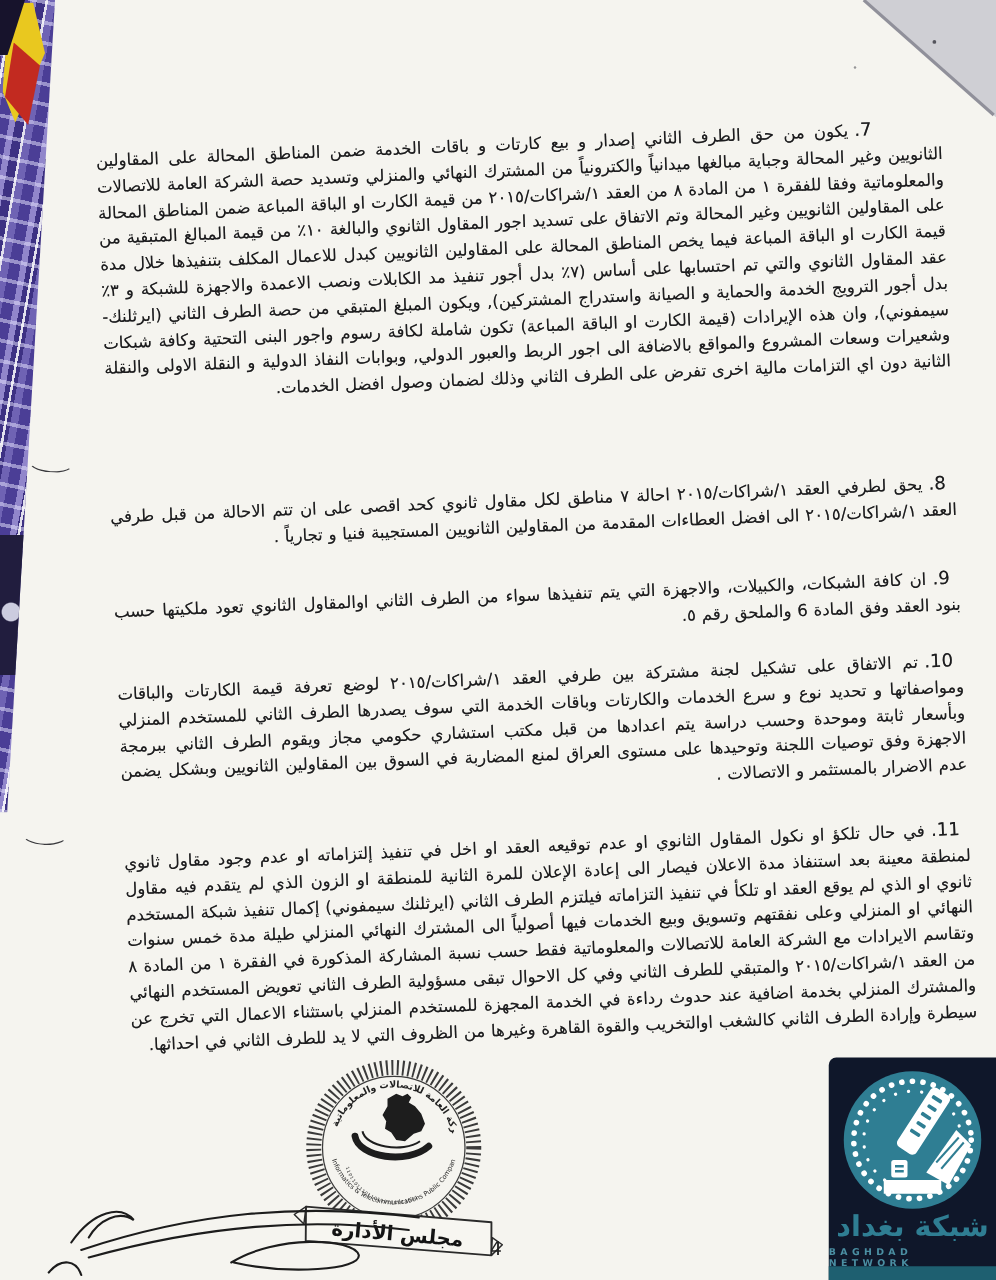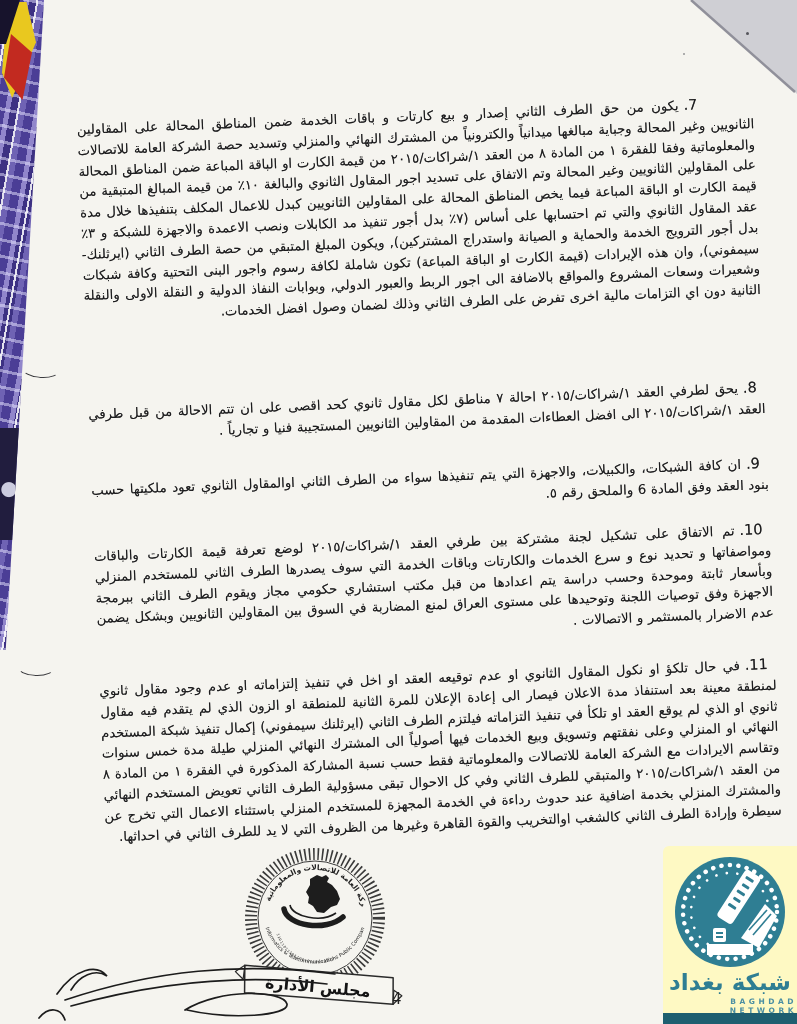--- a/index.html
+++ b/index.html
@@ -43,27 +43,27 @@
   
   .curve-mark{position:absolute;width:36px;height:16px;border:1.6px solid transparent;
     border-bottom-color:#3a3a3e;border-radius:50%;}
   .curve-1{left:22px;top:360px;transform:rotate(4deg);}
   .curve-2{left:17px;top:658px;transform:rotate(2deg);}
   
   .stamp-svg{position:absolute;left:230px;top:833px;}
   .signature-svg{position:absolute;left:35px;top:948px;}
   .page-num{position:absolute;left:392px;top:990px;font-size:15px;color:#222;}
   
-  .wm-card{position:absolute;right:0;top:846px;width:134px;height:178px;background:#fef9c3;
+  .wm-card{position:absolute;right:0;top:846px;width:134px;height:178px;background:#0f172a;
     border-top-left-radius:6px;}
   .wm-band{position:absolute;right:0;bottom:0;width:134px;height:11px;background:#1e5f70;}
   .wm-logo{position:absolute;left:0;top:2px;}
   .wm-ar{position:absolute;left:0;right:0;top:124px;text-align:center;direction:rtl;
     color:#2f7e93;font-weight:bold;font-size:23px;line-height:24px;}
-  .wm-en{position:absolute;left:0;right:0;top:151px;text-align:right;
+  .wm-en{position:absolute;left:0;right:0;top:151px;text-align:left;
     color:#4b8fa3;font-size:7.5px;letter-spacing:3.5px;font-weight:bold;}
 </style>
 </head>
 <body>
 
 <div class="page">
 
   <div class="strip">
     <div class="plaid"></div>
     <div class="shape-yellow"></div>

